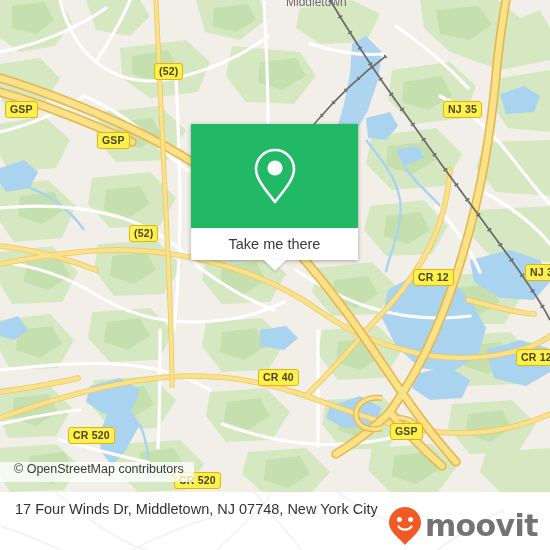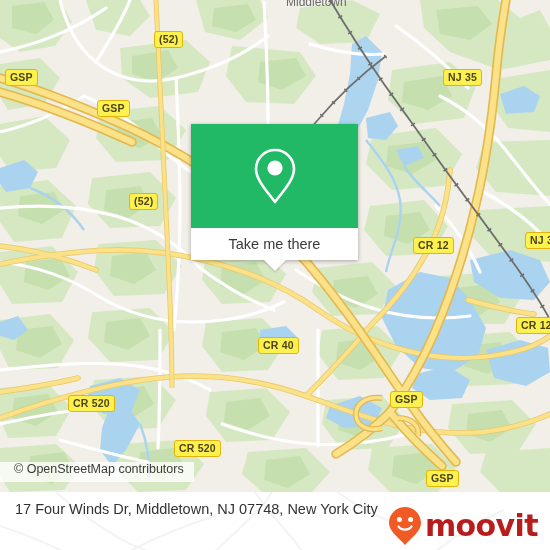--- a/index.html
+++ b/index.html
@@ -27,20 +27,21 @@
     border: 1.6px solid #e3b50a;
     border-radius: 3px;
     color: #4d4418;
     font-family: "Liberation Sans", sans-serif;
     font-weight: bold;
     font-size: 10.5px;
     line-height: 13px;
     padding: 1px 4px 1px 4px;
     white-space: nowrap;
     letter-spacing: 0.2px;
+    margin-top: 32px;
   }
   .placelabel {
     position: absolute;
     color: #6b6b6b;
     font-size: 12px;
     font-family: "Liberation Sans", sans-serif;
     white-space: nowrap;
   }
 
   
@@ -105,21 +106,21 @@
     color: #333333;
     font-size: 14.5px;
     line-height: 19px;
     font-family: "Liberation Sans", sans-serif;
   }
   .footer-logo {
     position: absolute; right: 12px; top: 14px;
     display: flex; align-items: center; gap: 3px;
   }
   .logo-word {
-    color: #b91c1c;
+    color: #737373;
     font-size: 30px;
     font-weight: bold;
     letter-spacing: -0.6px;
     font-family: "DejaVu Sans", sans-serif;
     line-height: 30px;
   }
 </style>
 </head>
 <body>
 

